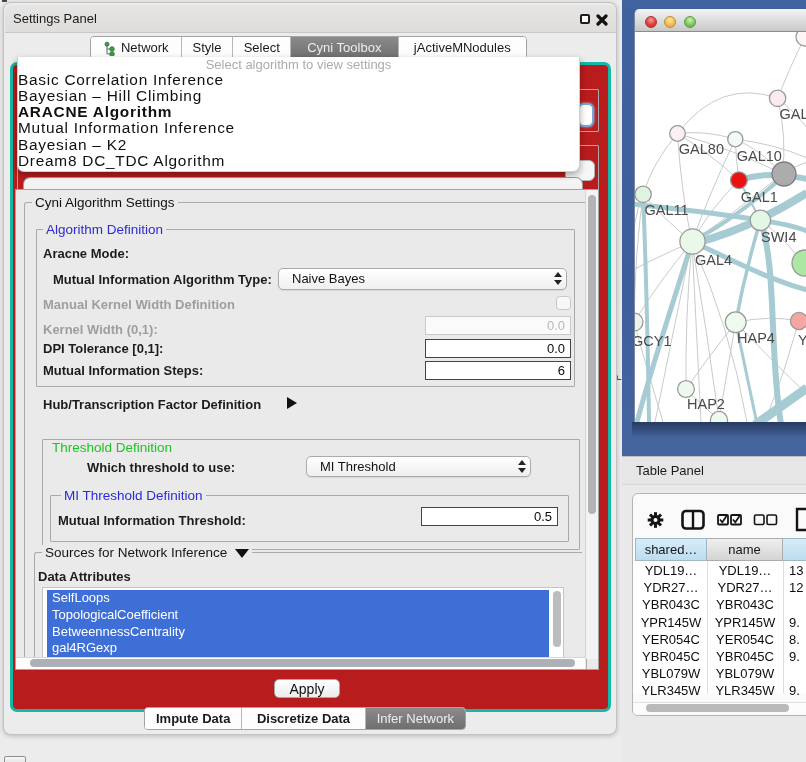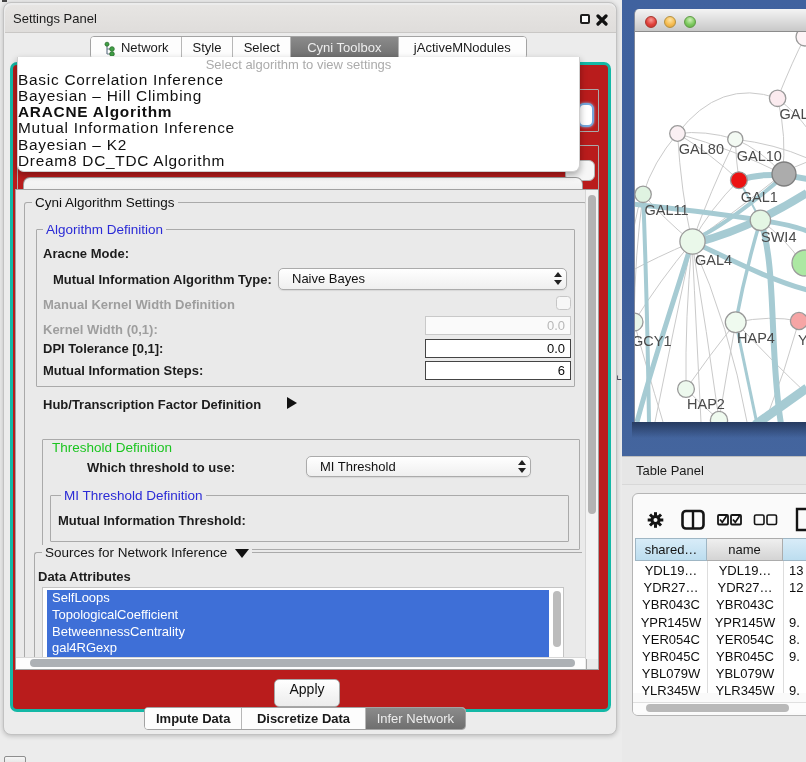--- a/index.html
+++ b/index.html
@@ -122,20 +122,21 @@
       <div class="combo" style="left:290px; top:266px; width:225px; height:21px;">MI Threshold
         <div class="carets" style="top:2.5px;">
             <div class="up"></div>
             <div class="dn"></div>
           </div></div>
 
       <div class="gbox" style="left:34px; top:305px; width:519px; height:47px;">
         <div class="gtitle" style="left:10px; color:#2B2BD6;">MI Threshold Definition</div>
       </div>
       <div class="lbl" style="left:42px; top:323px;">Mutual Information Threshold:</div>
+      <div class="tfield" style="left:405px; top:317px; width:137px;">0.5</div>
 
       <div style="position:absolute; left:18px; top:362px; width:548px; height:200px;
         border-top:1px solid #AAAAAA; border-left:1px solid #AAAAAA; border-radius:3px 0 0 0;"></div>
       <div class="gtitle" style="left:26px; top:355px; color:#161616; font-weight:normal;">Sources for Network Inference
         <span style="display:inline-block; width:0; height:0; border-left:7px solid transparent;
         border-right:7px solid transparent; border-top:9px solid #111; margin-left:4px; vertical-align:-1px;"></span></div>
       <div class="lbl" style="left:22px; top:379px;">Data Attributes</div>
 
       <div style="position:absolute; left:26px; top:397px; width:522px; height:71px;
         background:#FFFFFF; border:1px solid #C4C4C4; overflow:hidden;">
@@ -147,21 +148,21 @@
 
       <div style="position:absolute; right:0; top:0; width:13px; height:469px;
         background:#F3F3F3; border-left:1px solid #D5D5D5;"></div>
       <div class="vsb-thumb" style="right:2px; top:5px; width:8.5px; height:319px;"></div>
 
       <div style="position:absolute; left:0; bottom:0; height:12px; width:569px;
         background:#FDFDFD; border-top:1px solid #D8D8D8;"></div>
       <div class="vsb-thumb" style="left:14px; bottom:2px; width:545px; height:8px; background:#ADB1B5;"></div>
     </div>
 
-    <div style="position:absolute; left:261px; top:614px; width:66px; height:28px;
+    <div style="position:absolute; left:261px; top:614px; width:66px; height:19px;
       background:linear-gradient(#FFFFFF,#ECECEC); border:1px solid #A6A6A6; border-radius:5px;
       text-align:center; font-size:14px; color:#101010; line-height:19px;">Apply</div>
   </div>
   <div id="bottomtabs" class="tabbar">
     <div class="seg" style="width:98px; font-weight:bold;">Impute Data</div>
     <div class="seg" style="width:124px; font-weight:bold;">Discretize Data</div>
     <div class="seg sel" style="width:100px; font-weight:normal;">Infer Network</div>
   </div>
 
   <div id="popup">

